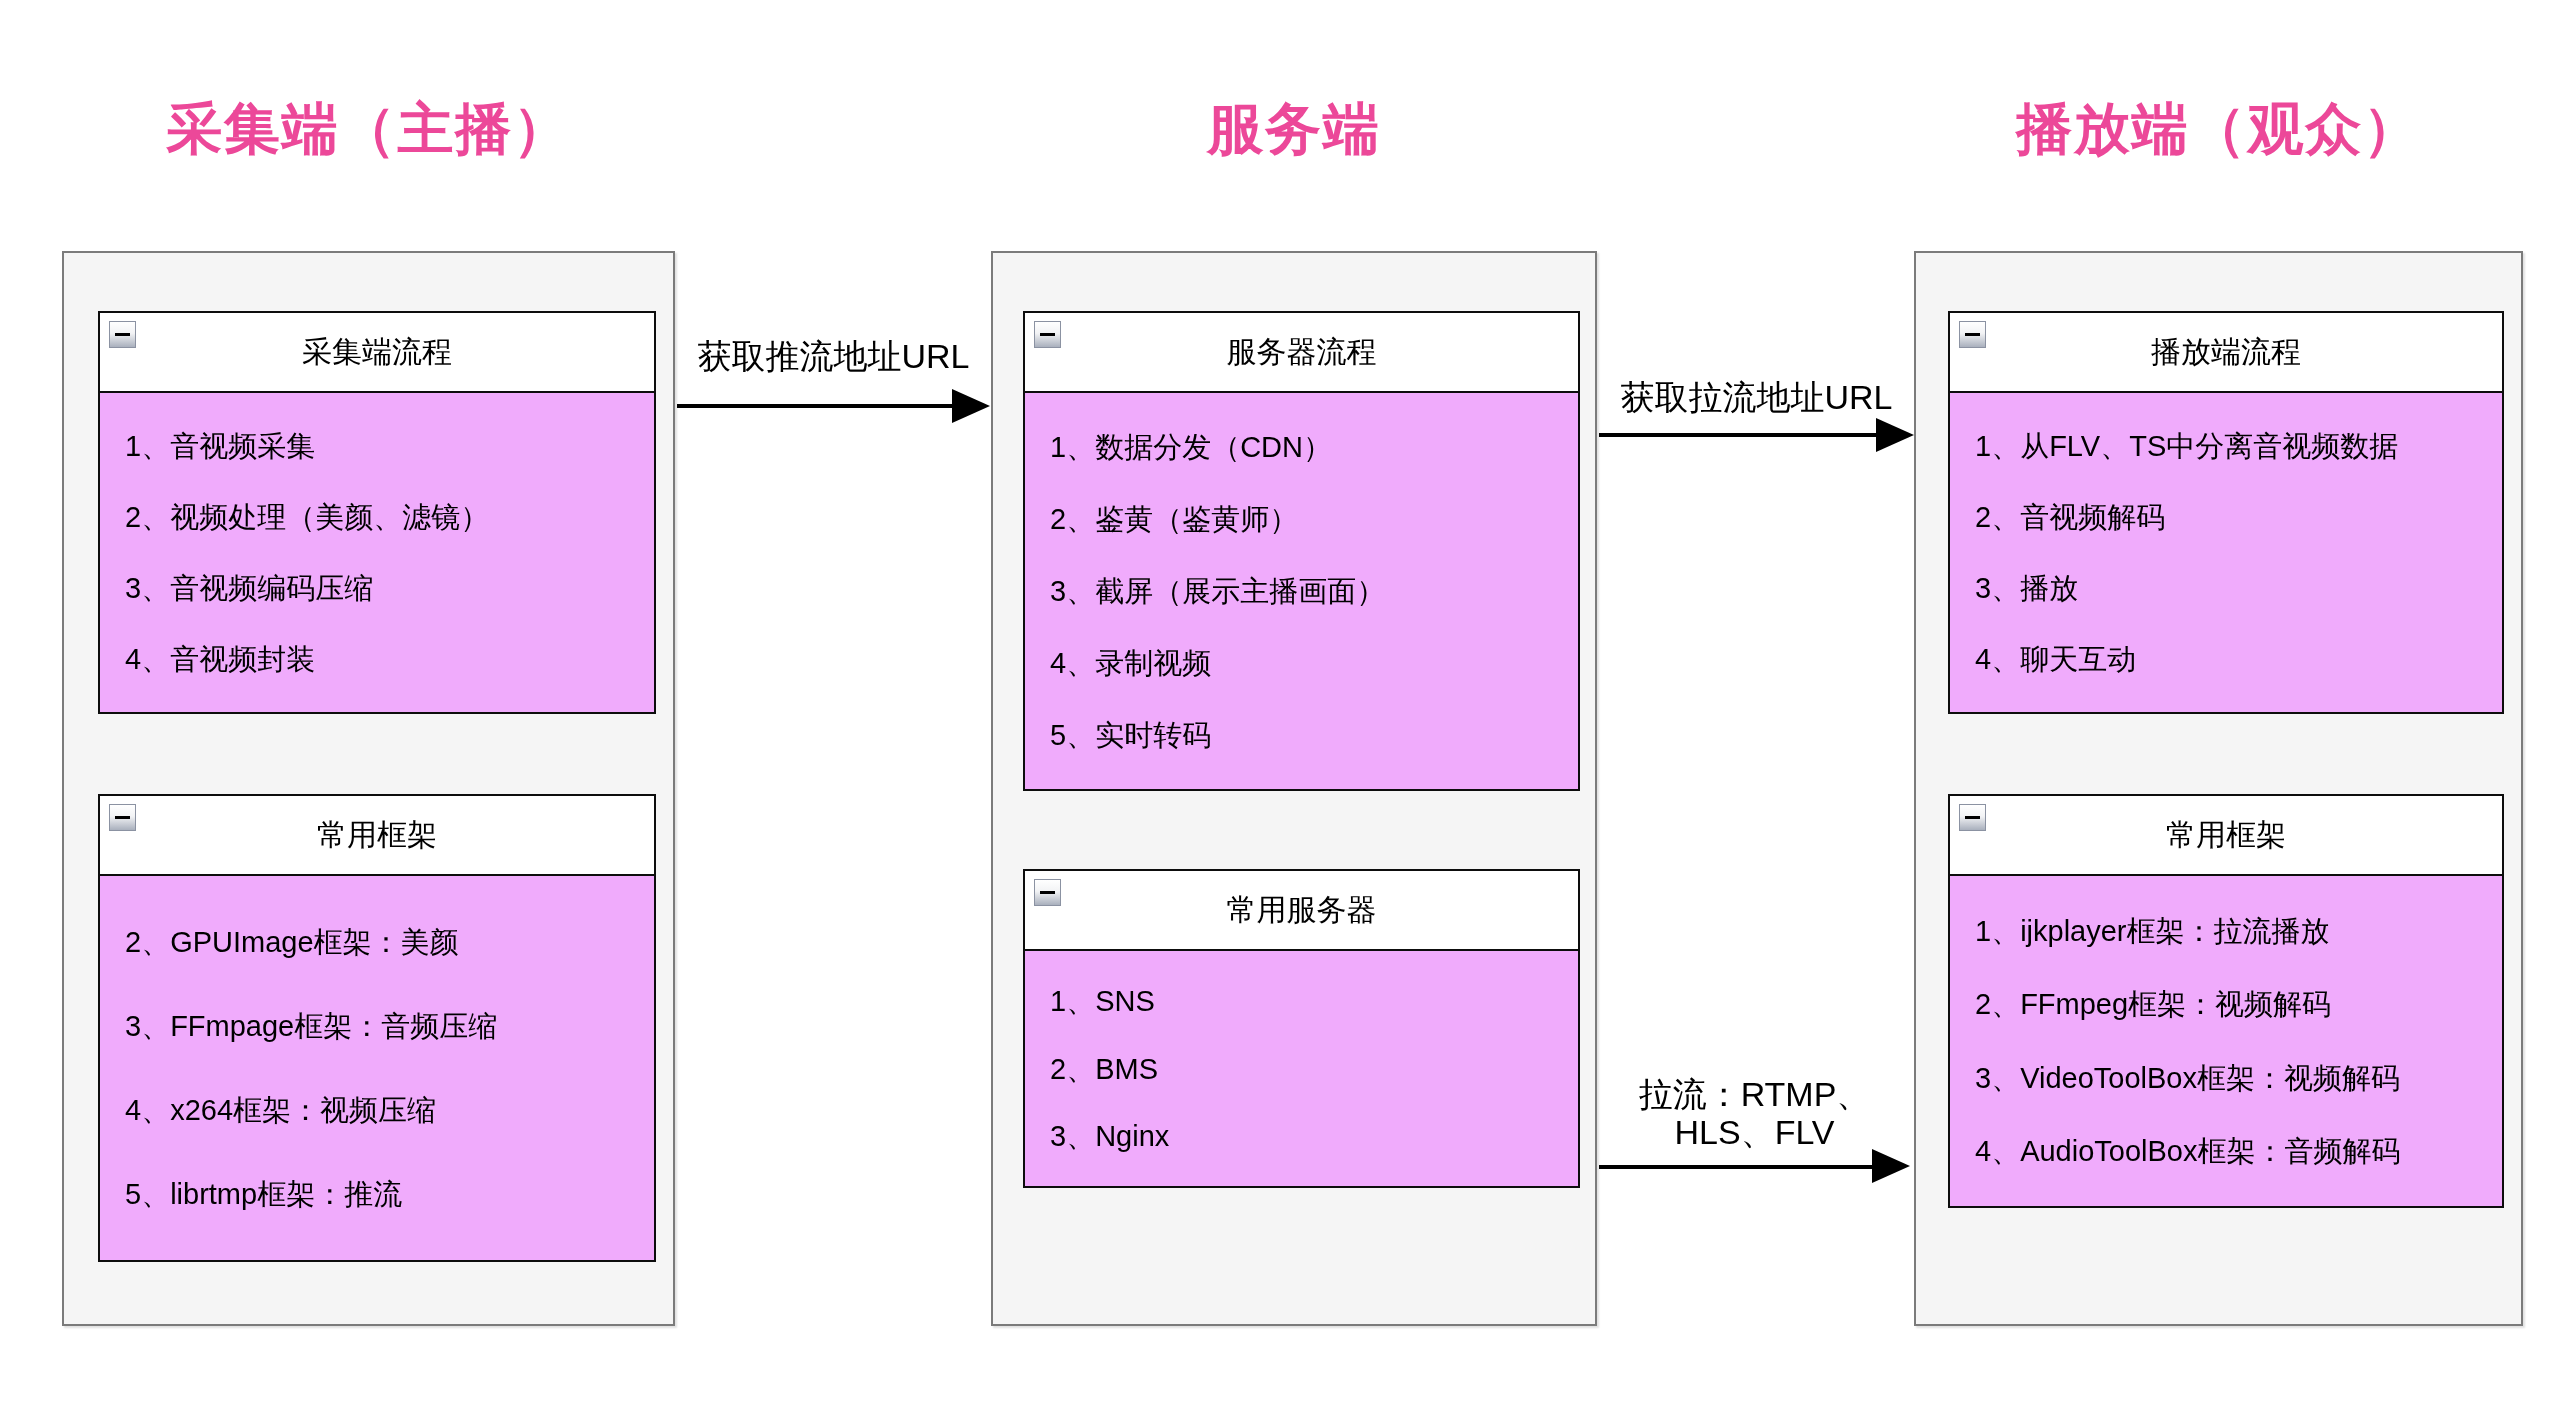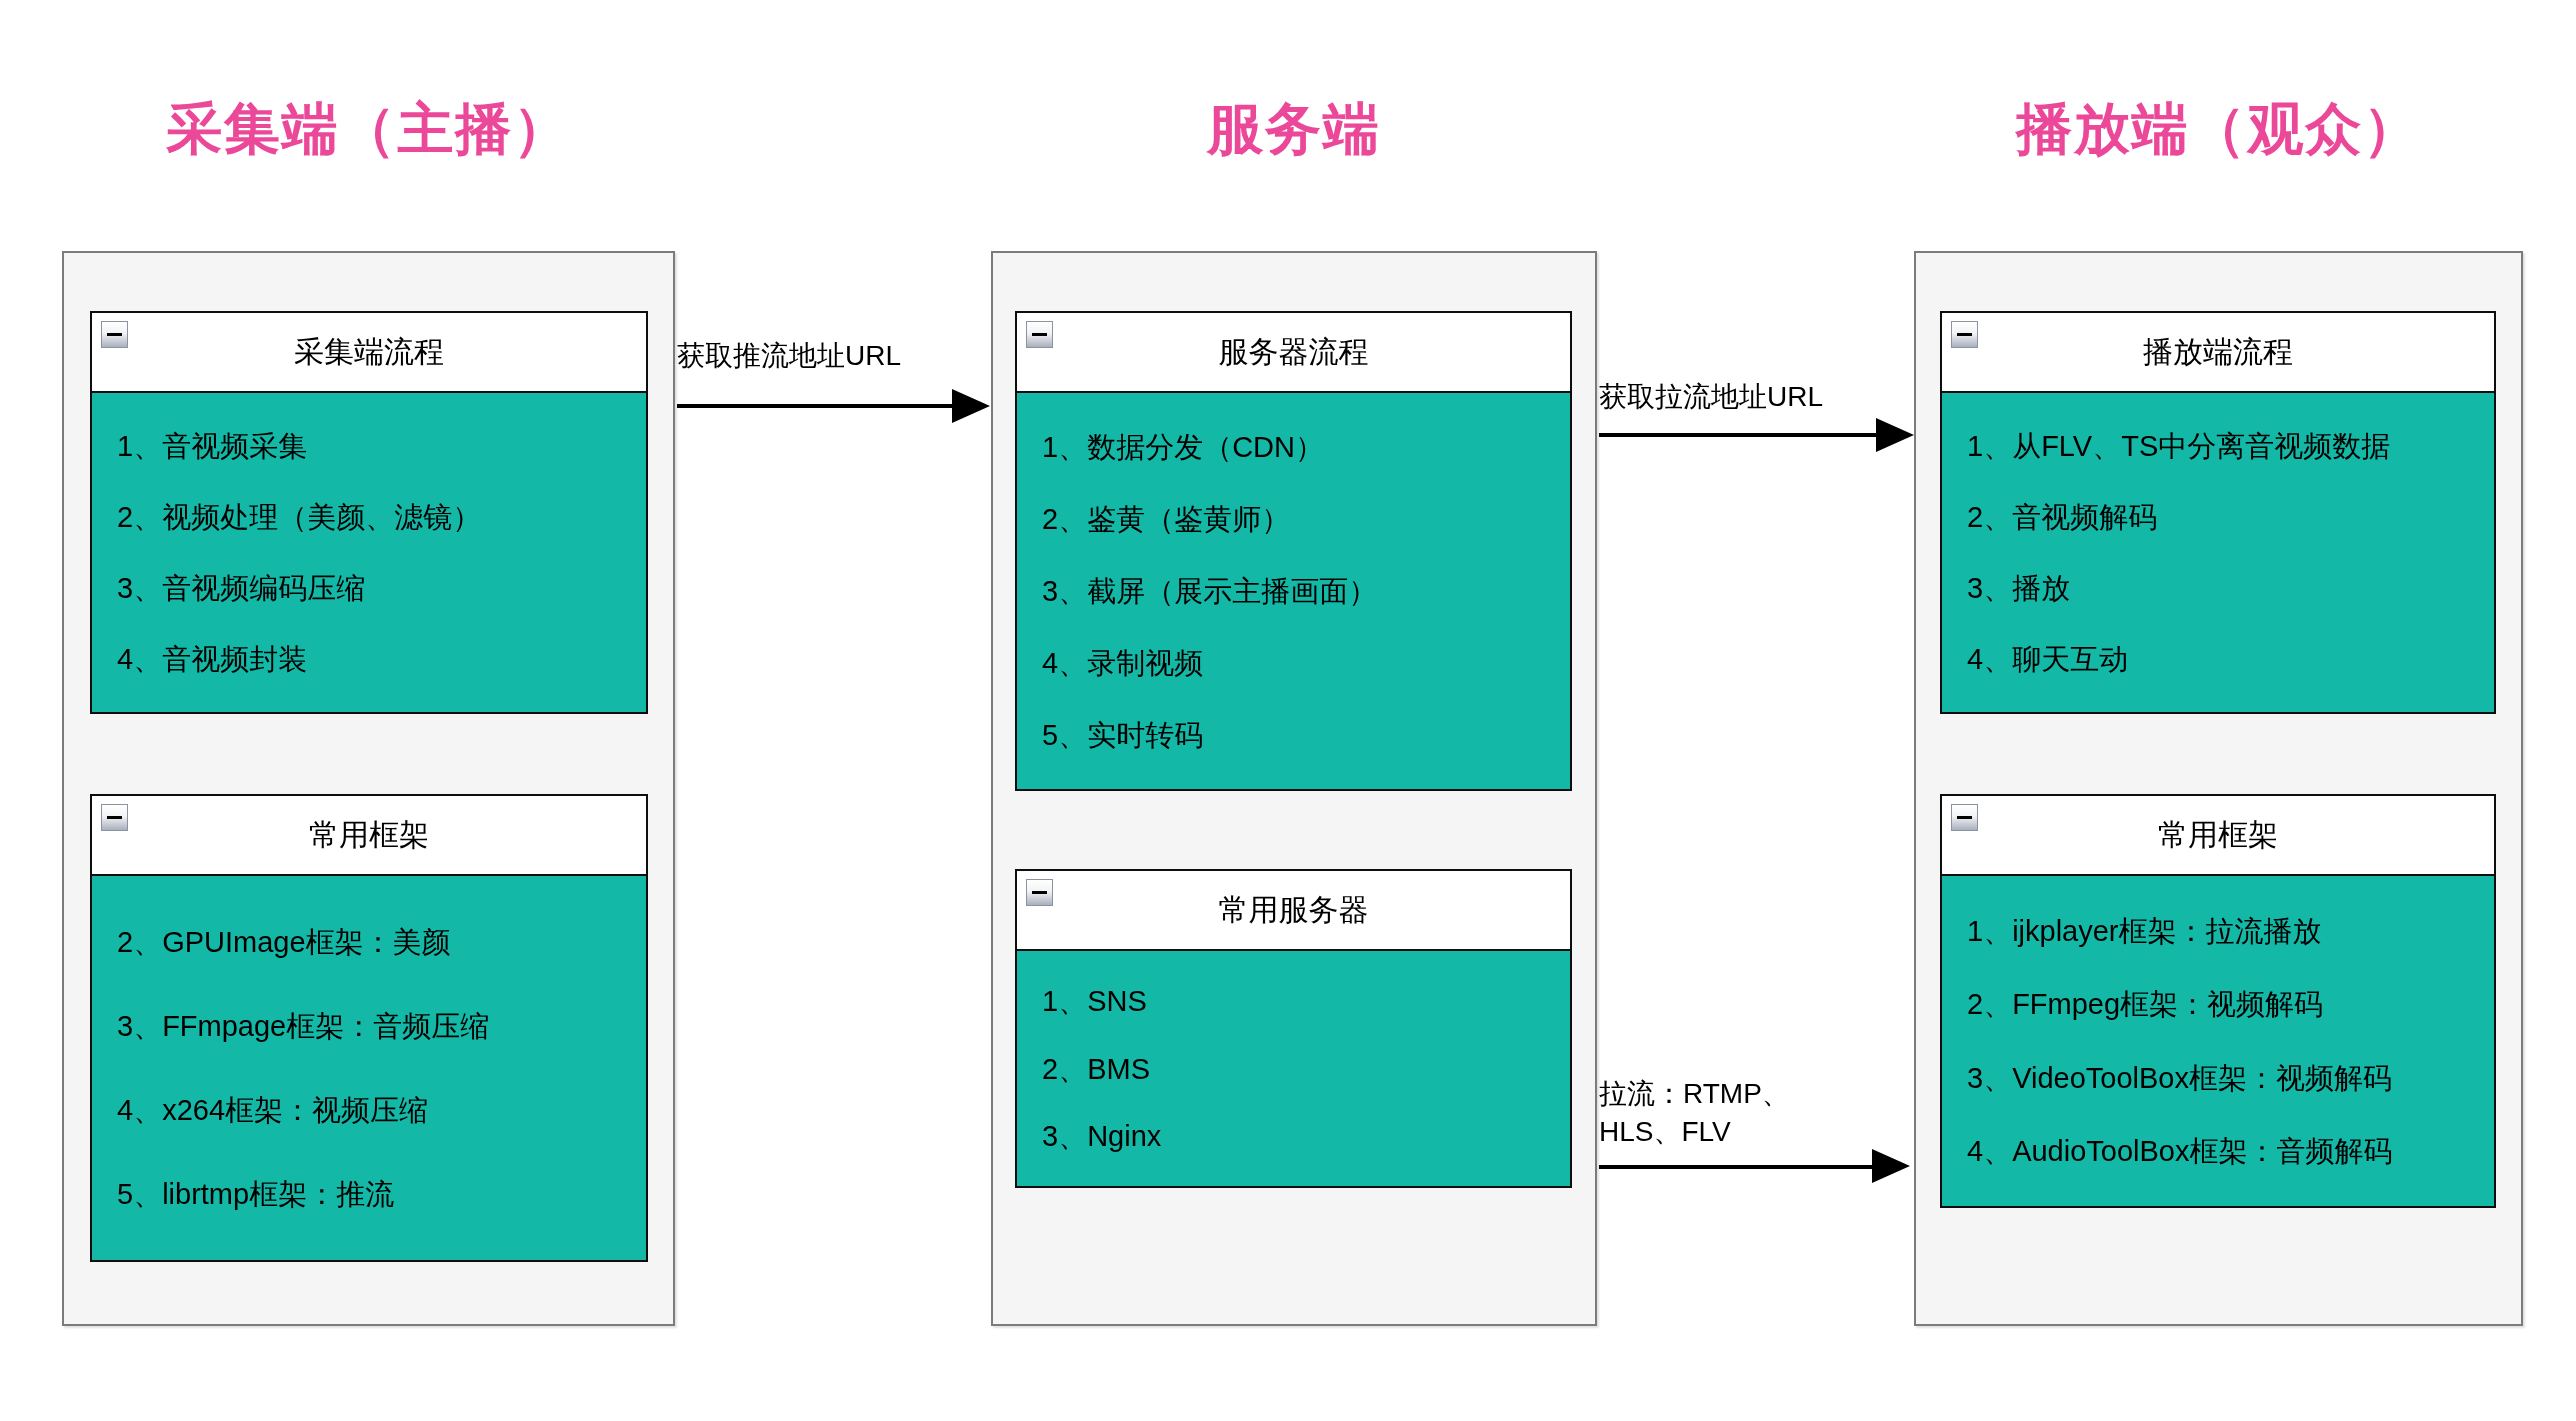--- a/index.html
+++ b/index.html
@@ -39,23 +39,24 @@
     border: 2.7px solid #7b7b7b;
     box-sizing: border-box;
     box-shadow: 1.8px 1.8px 1.8px rgba(0,0,0,0.12);
   }
   #outer-capture { left: 62px;  width: 613px; }
   #outer-server  { left: 991px; width: 606px; }
   #outer-player  { left: 1914px; width: 609px; }
 
   .node {
     position: absolute;
-    background: #14b8a6;
+    background: #f0abfc;
     border: 2.7px solid #0d0d0d;
     box-sizing: border-box;
+    margin-left: 8px;
   }
   .node-header {
     position: relative;
     height: 80px;
     background: #ffffff;
     border-bottom: 2.7px solid #0d0d0d;
     display: flex;
     align-items: center;
     justify-content: center;
     box-sizing: border-box;
@@ -107,22 +108,22 @@
   #node-player-fw     { left: 1940px; top: 794px; width: 556px; height: 414px; }
   .node .node-body { height: calc(100% - 80px); }
 
   
   .arrow { position: absolute; }
   .arrow .arrow-label {
     position: absolute;
     top: 0;
     left: 0;
     width: 100%;
-    text-align: left;
-    font-size: 28px;
+    text-align: center;
+    font-size: 34px;
     line-height: 38px;
     white-space: pre-line;
     color: #000;
   }
   .arrow .arrow-line {
     position: absolute;
     left: 0;
     height: 3.6px;
     background: #000;
   }

